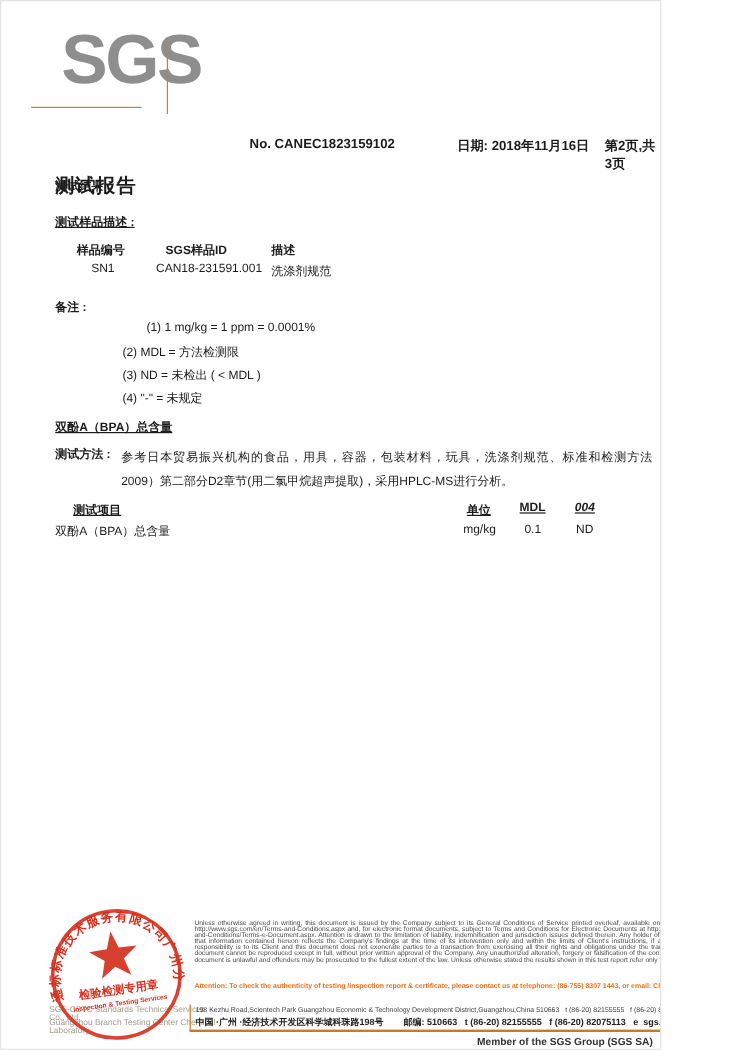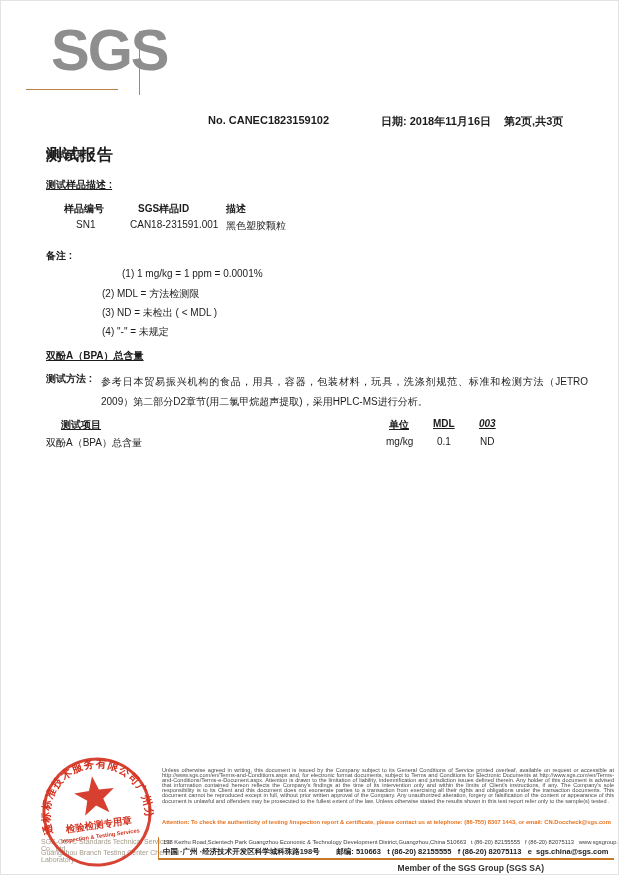--- a/index.html
+++ b/index.html
@@ -1,17 +1,17 @@
 <!DOCTYPE html>
 <html><head>
 <meta charset="utf-8">
 <style>
   html,body{margin:0;padding:0;background:#fff;}
   .page{
-    position:relative;width:619px;height:875px;background:#fff;
+    position:relative;width:551px;height:875px;background:#fff;
     font-family:"Liberation Sans","DejaVu Sans",sans-serif;color:#1c1c1c;
     border:1px solid #e3e3e3;box-sizing:border-box;overflow:hidden;
   }
   .abs{position:absolute;}
   
   .logo{left:50px;top:20px;font-size:58px;font-weight:800;color:#8e8e8e;letter-spacing:-2px;line-height:1;}
   .reg-h{left:25px;top:88px;width:92px;height:1px;background:#c08044;}
   .reg-v{left:138px;top:30px;width:1px;height:64px;background:#c08044;}
   
   .doc-title{left:45px;top:109px;font-size:16px;font-weight:bold;letter-spacing:1px;margin-top:35px;}
@@ -64,36 +64,36 @@
   <div class="abs rep-page">第2页,共3页</div>
 
   <div class="abs b bold lbl-results">测试结果 :</div>
   <div class="abs b bold ul lbl-sampledesc">测试样品描述 :</div>
 
   <div class="abs b bold st-h0">样品编号</div>
   <div class="abs b bold st-h1">SGS样品ID</div>
   <div class="abs b bold st-h2">描述</div>
   <div class="abs b st-v0">SN1</div>
   <div class="abs b st-v1">CAN18-231591.001</div>
-  <div class="abs b st-v2">黑色塑胶颗粒</div>
+  <div class="abs b st-v2">洗涤剂规范</div>
 
   <div class="abs b bold lbl-notes">备注 :</div>
   <div class="abs b note n0">(1) 1 mg/kg = 1 ppm = 0.0001%</div>
   <div class="abs b note n1">(2) MDL = 方法检测限</div>
   <div class="abs b note n2">(3) ND = 未检出 ( &lt; MDL )</div>
   <div class="abs b note n3">(4) "-" = 未规定</div>
 
   <div class="abs b bold ul bpa-head">双酚A（BPA）总含量</div>
   <div class="abs b bold lbl-method">测试方法 :</div>
   <div class="abs b method-text">参考日本贸易振兴机构的食品，用具，容器，包装材料，玩具，洗涤剂规范、标准和检测方法（JETRO 2009）第二部分D2章节(用二氯甲烷超声提取)，采用HPLC-MS进行分析。</div>
 
   <div class="abs b bold ul rt-h0">测试项目</div>
   <div class="abs b bold ul rt-h1">单位</div>
   <div class="abs b bold ul rt-h2">MDL</div>
-  <div class="abs b bold ul rt-h3">003</div>
+  <div class="abs b bold ul rt-h3">004</div>
   <div class="abs b rt-v0">双酚A（BPA）总含量</div>
   <div class="abs b rt-v1">mg/kg</div>
   <div class="abs b rt-v2">0.1</div>
   <div class="abs b rt-v3">ND</div>
 
   <div class="abs company-l1">SGS-CSTC Standards Technical Services Co., Ltd.</div>
   <div class="abs company-l2">Guangzhou Branch Testing Center Chemical Laboratory.</div>
 
   <div class="abs stamp-wrap">
     <svg width="120" height="118" viewBox="0 0 120 118">

